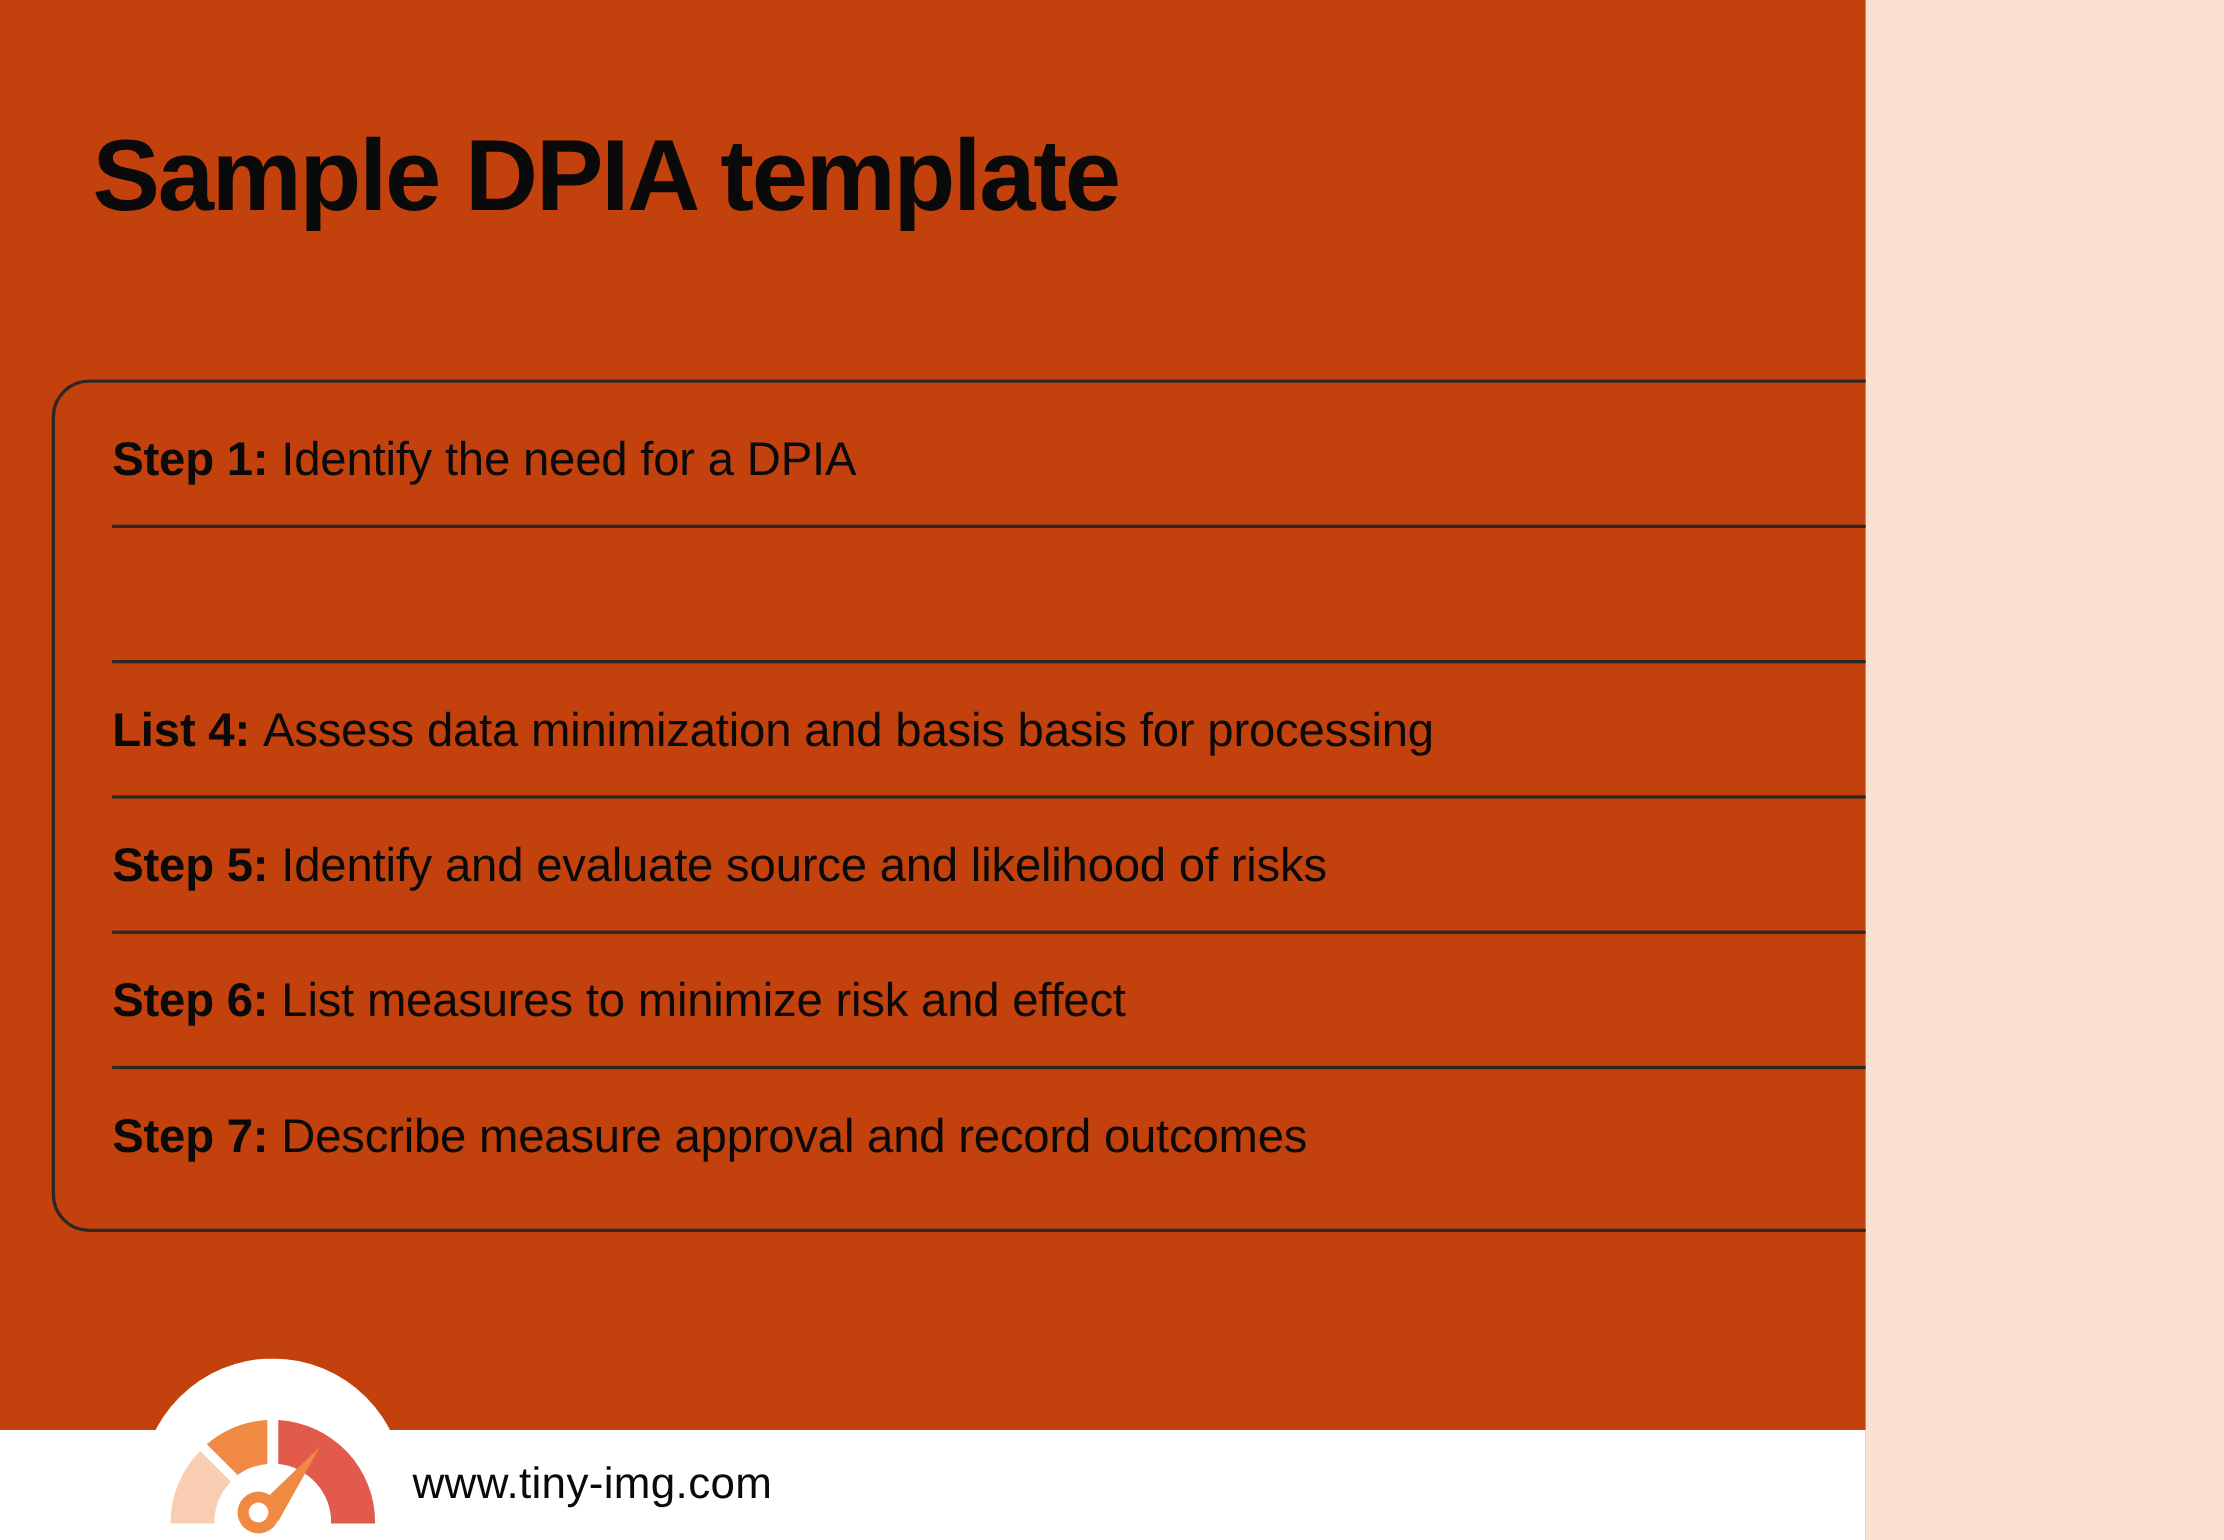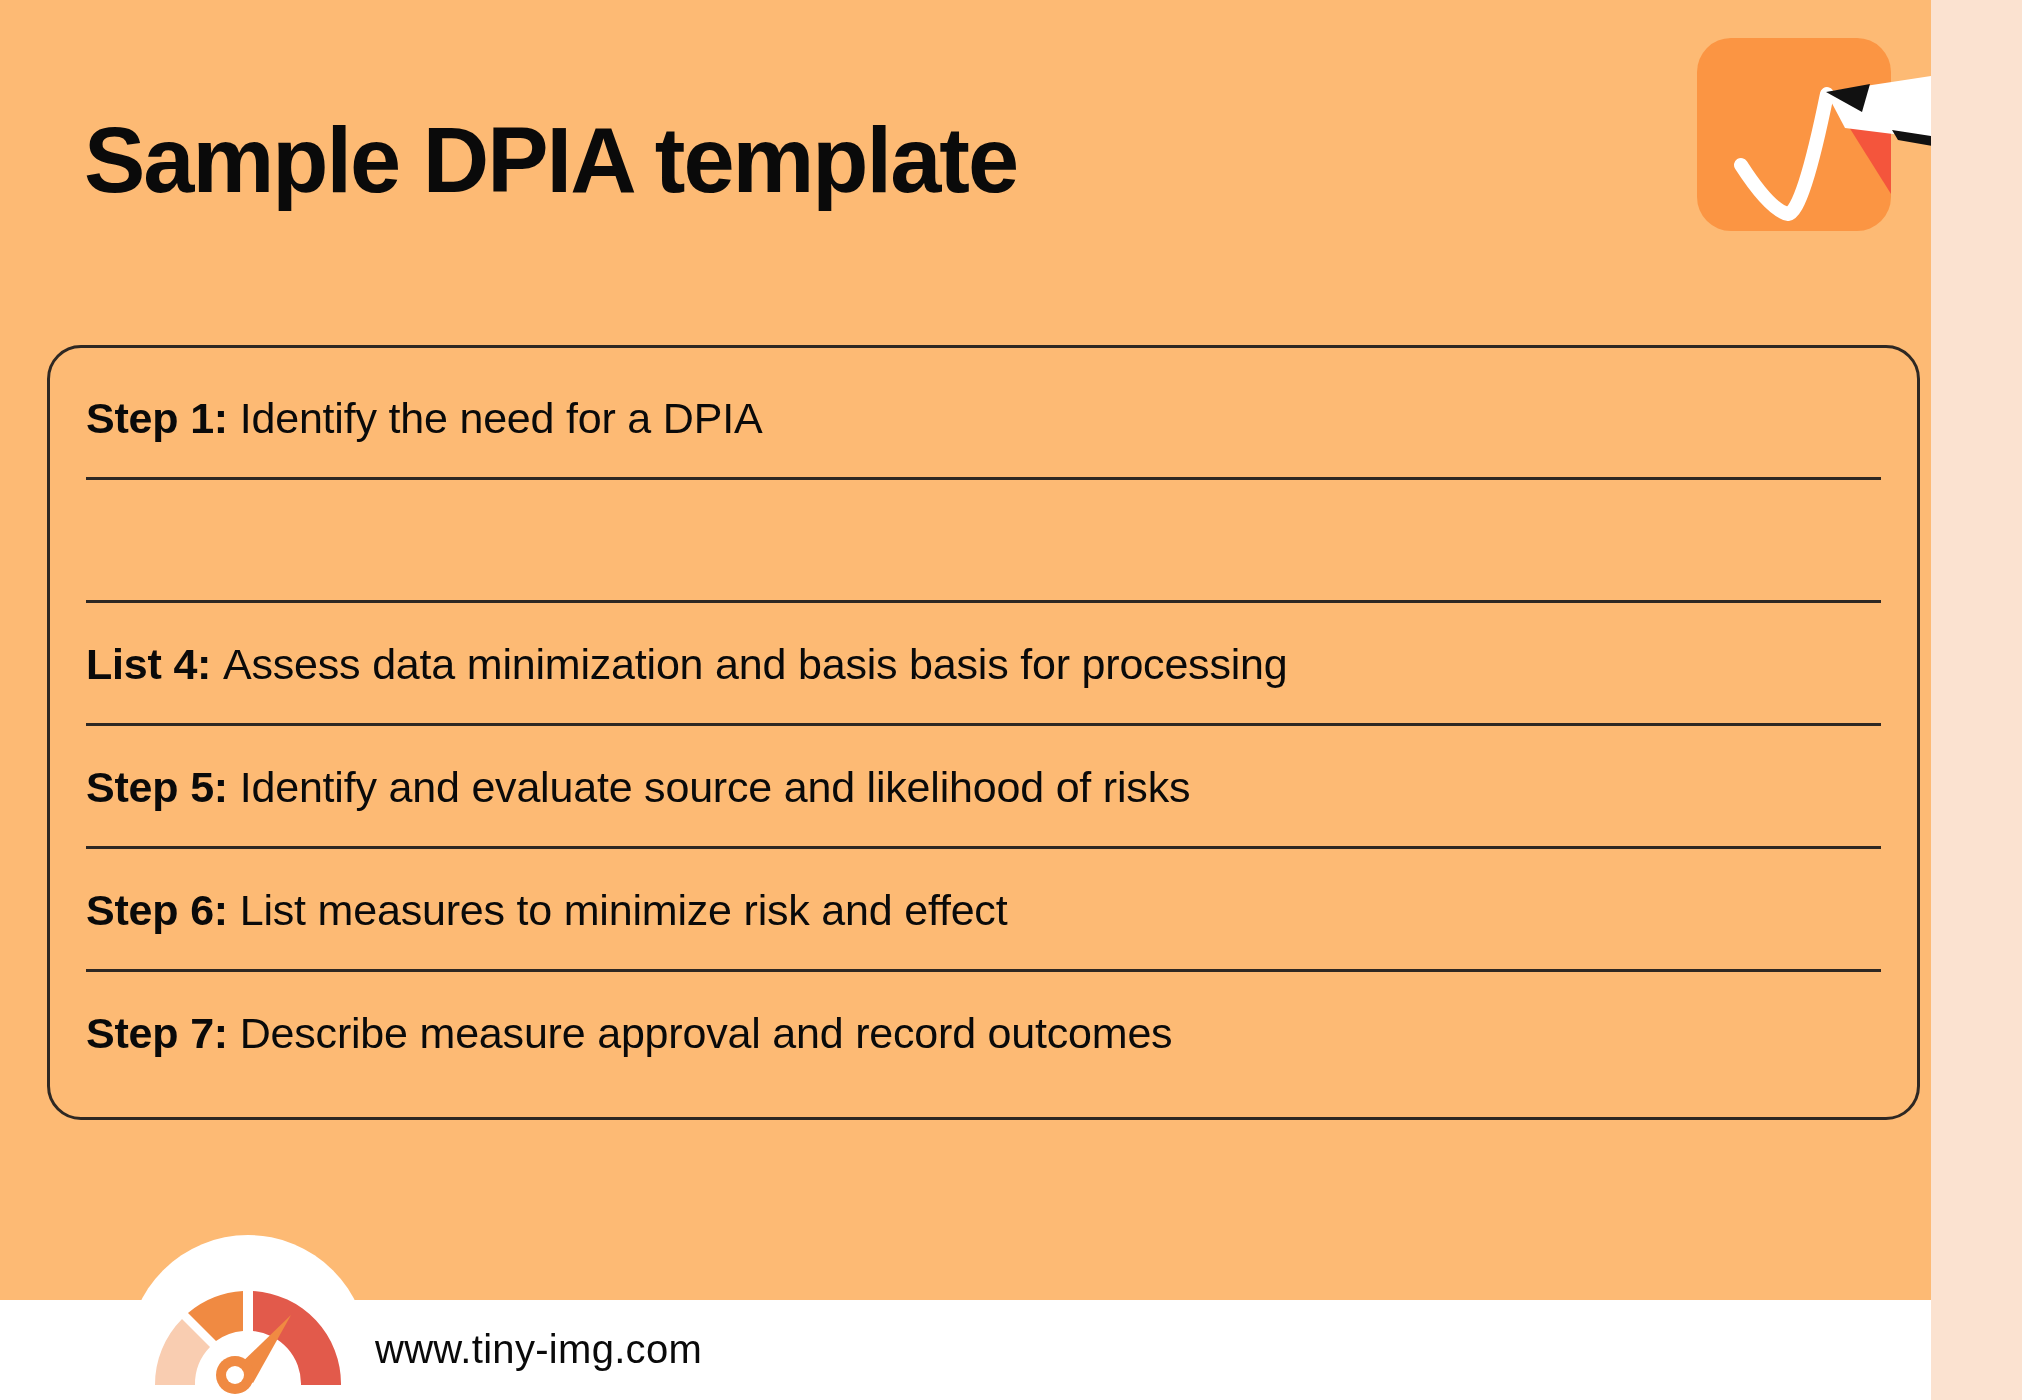--- a/index.html
+++ b/index.html
@@ -10,23 +10,23 @@
   body {
     width: 2022px;
     height: 1400px;
     background: #FBE2D0;
     font-family: "Liberation Sans", sans-serif;
     overflow: hidden;
   }
 
   #stage {
     position: relative;
-    width: 1931px;
+    width: 1696px;
     height: 1400px;
-    background: #fdba74;
+    background: #c2410c;
     overflow: hidden;
   }
 
   
   #page-title {
     position: absolute;
     left: 84px;
     top: 112px;
     font-size: 92px;
     font-weight: bold;
@@ -50,21 +50,21 @@
   
   #steps-card {
     position: absolute;
     left: 47px;
     top: 345px;
     width: 1873px;
     height: 775px;
     border: 3px solid #2E2823;
     border-radius: 34px;
     box-sizing: border-box;
-    padding: 0 36px;
+    padding: 0 52px;
   }
 
   .step-row {
     position: relative;
     height: 85px;
     display: flex;
     align-items: center;
     padding-left: 0px;
   }
   .step-row:first-child { margin-top: 28px; }

